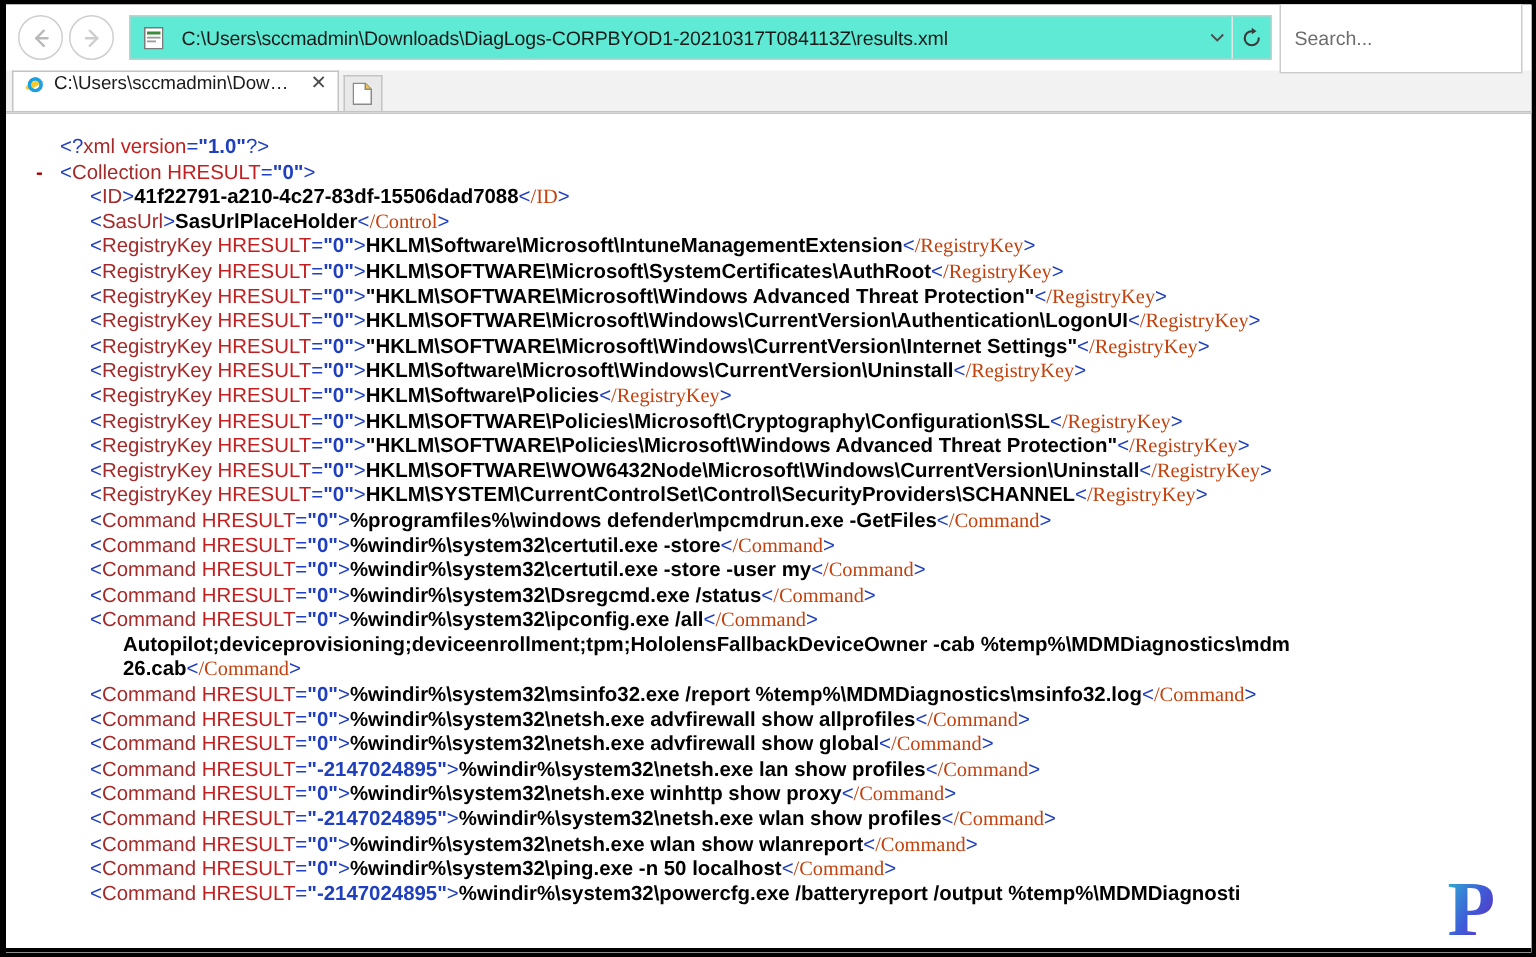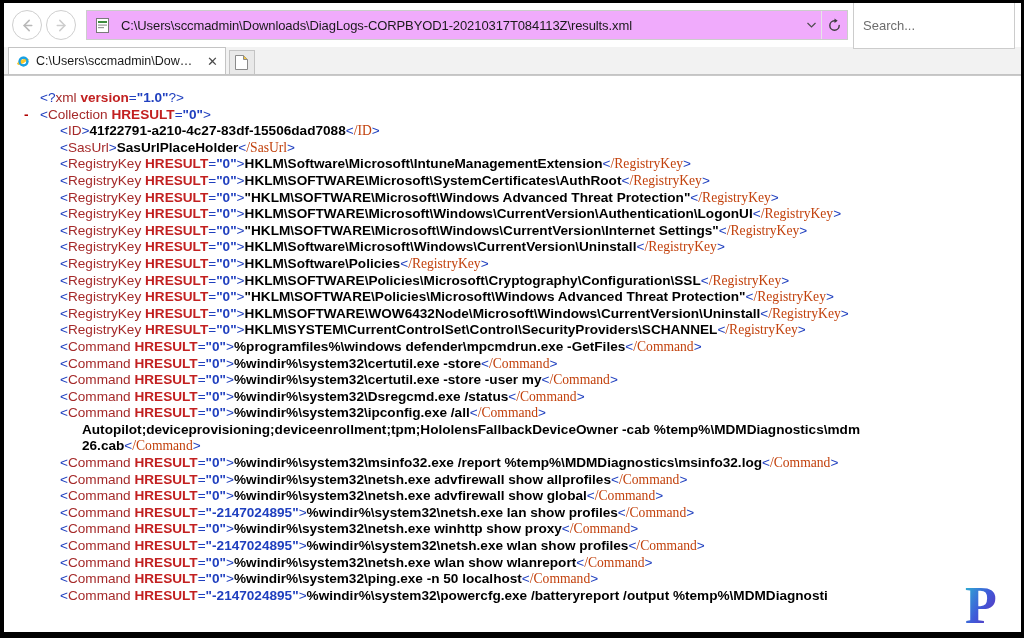--- a/index.html
+++ b/index.html
@@ -42,21 +42,21 @@
     background: #fff;
     color: #b5b5b5;
     flex: 0 0 auto;
   }
   .navbtn svg { display:block; }
 
   .addressbar {
     flex: 1 1 auto;
     height: 30px;
     border: 1px solid #cccccc;
-    background: #f0abfc;
+    background: #5eead4;
     display: flex;
     align-items: center;
     margin-left: 6px;
     min-width: 0;
   }
   .addr-icon {
     width: 22px; height: 30px;
     display:flex; align-items:center; justify-content:center;
     flex: 0 0 auto;
     margin-left: 4px;
@@ -107,21 +107,21 @@
     align-items: flex-end;
     border-bottom: 1px solid #c4c4c4;
     padding-left: 4px;
   }
   .tab {
     height: 27px;
     background: #ffffff;
     border: 1px solid #c4c4c4;
     border-bottom: none;
     display: flex;
-    align-items: center;
+    align-items: flex-start;
     padding: 0 4px 0 6px;
     max-width: 230px;
   }
   .tab-favicon {
     width: 16px; height: 16px;
     flex: 0 0 auto;
     margin-right: 5px;
     display:flex;align-items:center;justify-content:center;
   }
   .tab-title {
@@ -177,21 +177,21 @@
     position: absolute;
     left: 12px;
     top: 0;
     color: #b00000;
     font-weight: bold;
   }
 
   
   .punct   { color: #1f3fbf; }            
   .tagname { color: #a52a2a; text-align: right; }
-  .attr    { color: #c22020; font-weight: bold; } 
+  .attr    { color: #c22020; } 
   .quote   { color: #1f3fbf; font-weight: bold; }
   .text    { color: #000000; font-weight: bold; }
   .close   { color: #c2410c; font-family: Liberation Serif, serif; }
   .declname{ color: #a52a2a; }
 
   
   .watermark {
     position: absolute;
     right: 8px;
     bottom: 4px;
@@ -273,21 +273,21 @@
         </svg>
       </div>
     </div>
   </div>
 
   <div class="doc">
     <div class="xml" id="xml-root">
         <div class="line ind1"><span class="punct">&lt;?</span><span class="declname">xml</span> <span class="attr">version</span><span class="punct">=</span><span class="quote">"1.0"</span><span class="punct">?&gt;</span></div>
         <div class="line ind1"><span class="collapse">-</span><span class="punct">&lt;</span><span class="tagname">Collection</span> <span class="attr">HRESULT</span><span class="punct">=</span><span class="quote">"0"</span><span class="punct">&gt;</span></div>
         <div class="line ind3"><span class="punct">&lt;</span><span class="tagname">ID</span><span class="punct">&gt;</span><span class="text">41f22791-a210-4c27-83df-15506dad7088</span><span class="punct">&lt;</span><span class="close">/ID</span><span class="punct">&gt;</span></div>
-        <div class="line ind3"><span class="punct">&lt;</span><span class="tagname">SasUrl</span><span class="punct">&gt;</span><span class="text">SasUrlPlaceHolder</span><span class="punct">&lt;</span><span class="close">/SasUrl</span><span class="punct">&gt;</span></div>
+        <div class="line ind3"><span class="punct">&lt;</span><span class="tagname">SasUrl</span><span class="punct">&gt;</span><span class="text">SasUrlPlaceHolder</span><span class="punct">&lt;</span><span class="close">/Control</span><span class="punct">&gt;</span></div>
         <div class="line ind3"><span class="punct">&lt;</span><span class="tagname">RegistryKey</span> <span class="attr">HRESULT</span><span class="punct">=</span><span class="quote">"0"</span><span class="punct">&gt;</span><span class="text">HKLM\Software\Microsoft\IntuneManagementExtension</span><span class="punct">&lt;</span><span class="close">/RegistryKey</span><span class="punct">&gt;</span></div>
         <div class="line ind3"><span class="punct">&lt;</span><span class="tagname">RegistryKey</span> <span class="attr">HRESULT</span><span class="punct">=</span><span class="quote">"0"</span><span class="punct">&gt;</span><span class="text">HKLM\SOFTWARE\Microsoft\SystemCertificates\AuthRoot</span><span class="punct">&lt;</span><span class="close">/RegistryKey</span><span class="punct">&gt;</span></div>
         <div class="line ind3"><span class="punct">&lt;</span><span class="tagname">RegistryKey</span> <span class="attr">HRESULT</span><span class="punct">=</span><span class="quote">"0"</span><span class="punct">&gt;</span><span class="text">"HKLM\SOFTWARE\Microsoft\Windows Advanced Threat Protection"</span><span class="punct">&lt;</span><span class="close">/RegistryKey</span><span class="punct">&gt;</span></div>
         <div class="line ind3"><span class="punct">&lt;</span><span class="tagname">RegistryKey</span> <span class="attr">HRESULT</span><span class="punct">=</span><span class="quote">"0"</span><span class="punct">&gt;</span><span class="text">HKLM\SOFTWARE\Microsoft\Windows\CurrentVersion\Authentication\LogonUI</span><span class="punct">&lt;</span><span class="close">/RegistryKey</span><span class="punct">&gt;</span></div>
         <div class="line ind3"><span class="punct">&lt;</span><span class="tagname">RegistryKey</span> <span class="attr">HRESULT</span><span class="punct">=</span><span class="quote">"0"</span><span class="punct">&gt;</span><span class="text">"HKLM\SOFTWARE\Microsoft\Windows\CurrentVersion\Internet Settings"</span><span class="punct">&lt;</span><span class="close">/RegistryKey</span><span class="punct">&gt;</span></div>
         <div class="line ind3"><span class="punct">&lt;</span><span class="tagname">RegistryKey</span> <span class="attr">HRESULT</span><span class="punct">=</span><span class="quote">"0"</span><span class="punct">&gt;</span><span class="text">HKLM\Software\Microsoft\Windows\CurrentVersion\Uninstall</span><span class="punct">&lt;</span><span class="close">/RegistryKey</span><span class="punct">&gt;</span></div>
         <div class="line ind3"><span class="punct">&lt;</span><span class="tagname">RegistryKey</span> <span class="attr">HRESULT</span><span class="punct">=</span><span class="quote">"0"</span><span class="punct">&gt;</span><span class="text">HKLM\Software\Policies</span><span class="punct">&lt;</span><span class="close">/RegistryKey</span><span class="punct">&gt;</span></div>
         <div class="line ind3"><span class="punct">&lt;</span><span class="tagname">RegistryKey</span> <span class="attr">HRESULT</span><span class="punct">=</span><span class="quote">"0"</span><span class="punct">&gt;</span><span class="text">HKLM\SOFTWARE\Policies\Microsoft\Cryptography\Configuration\SSL</span><span class="punct">&lt;</span><span class="close">/RegistryKey</span><span class="punct">&gt;</span></div>
         <div class="line ind3"><span class="punct">&lt;</span><span class="tagname">RegistryKey</span> <span class="attr">HRESULT</span><span class="punct">=</span><span class="quote">"0"</span><span class="punct">&gt;</span><span class="text">"HKLM\SOFTWARE\Policies\Microsoft\Windows Advanced Threat Protection"</span><span class="punct">&lt;</span><span class="close">/RegistryKey</span><span class="punct">&gt;</span></div>
         <div class="line ind3"><span class="punct">&lt;</span><span class="tagname">RegistryKey</span> <span class="attr">HRESULT</span><span class="punct">=</span><span class="quote">"0"</span><span class="punct">&gt;</span><span class="text">HKLM\SOFTWARE\WOW6432Node\Microsoft\Windows\CurrentVersion\Uninstall</span><span class="punct">&lt;</span><span class="close">/RegistryKey</span><span class="punct">&gt;</span></div>

